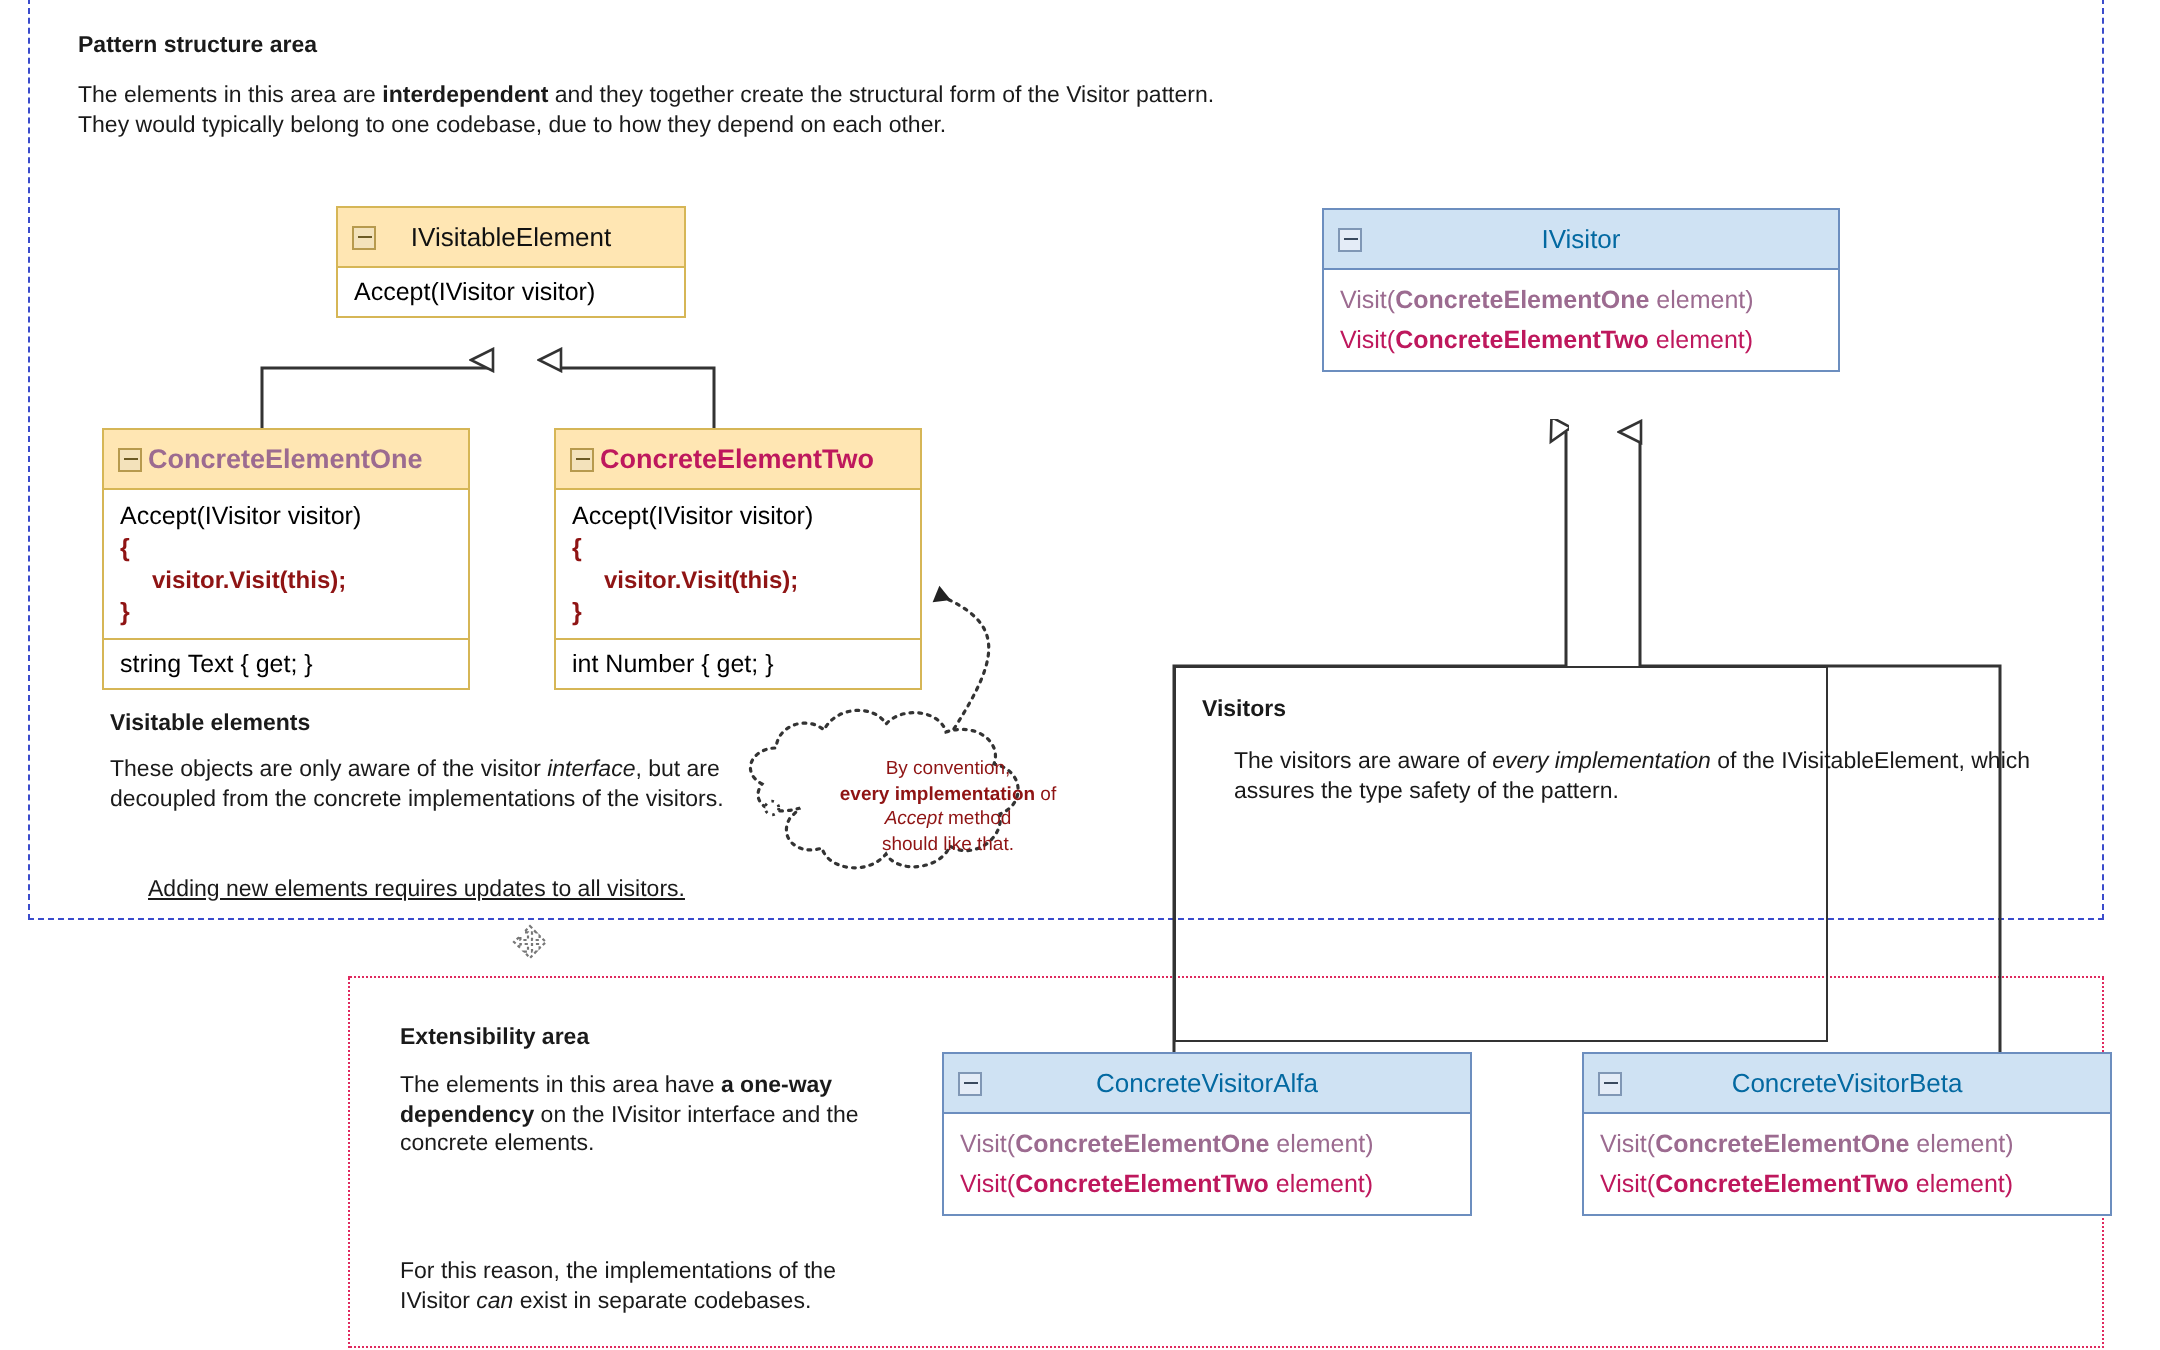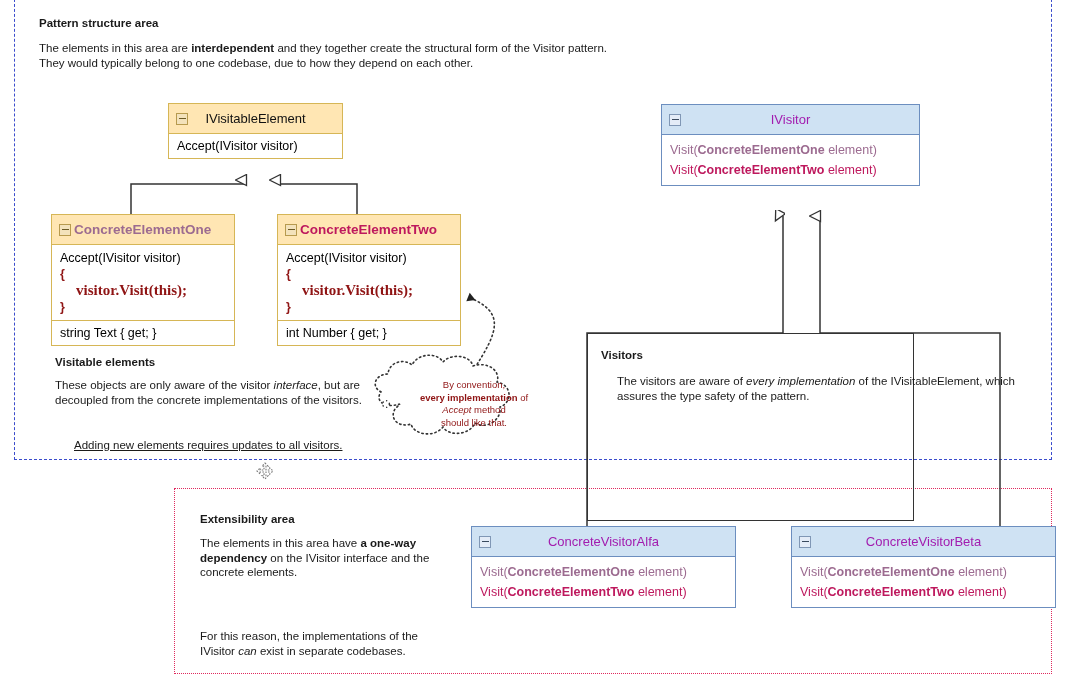--- a/index.html
+++ b/index.html
@@ -87,31 +87,31 @@
   
   .amber { border: 1.2px solid #d6b656; background: #ffffff; }
   .amber > .hdr { background: #ffe6b3; border-bottom: 1.2px solid #d6b656; color:#111; }
   .amber > .sect { border-bottom: 1.2px solid #d6b656; }
   .amber > .sect:last-child { border-bottom: none; }
   .amber .minus i { background:#6b5a25; }
   .amber .minus { border:1px solid #b79a4e; background:#f3e2bb; }
 
   
   .blue { border: 1.2px solid #6c8ebf; background: #ffffff; }
-  .blue > .hdr { background: #cfe2f3; border-bottom: 1.2px solid #6c8ebf; color:#a21caf; }
+  .blue > .hdr { background: #cfe2f3; border-bottom: 1.2px solid #6c8ebf; color:#0369a1; }
   .blue > .sect { border-bottom: none; }
   .blue .minus { border:1px solid #8097b5; background:#e4ecf7; }
   .blue .minus i { background:#3a4a5e; }
 
   .purple { color: #9c6b90; }
   .green  { color: #be185d; }
 
   .code { font-size: 12.5px; line-height: 16px; }
   .code .brace { color:#8f1414; font-weight: bold; }
-  .code .call  { color:#8f1414; font-weight: bold; font-size: 15px; padding-left: 16px; display:inline-block;font-family:Liberation Serif, serif;}
+  .code .call  { color:#8f1414; font-weight: bold; font-size: 12px; padding-left: 16px; display:inline-block;}
 
   
   #ivisitable      { left: 168px; top: 103px;  width: 175px; }
   #ivisitor        { left: 661px; top: 104px;  width: 259px; }
   #elem-one        { left: 51px;  top: 214px;  width: 184px; }
   #elem-two        { left: 277px; top: 214px;  width: 184px; }
   #visitor-alfa    { left: 471px; top: 526px;  width: 265px; }
   #visitor-beta    { left: 791px; top: 526px;  width: 265px; }
 
   

